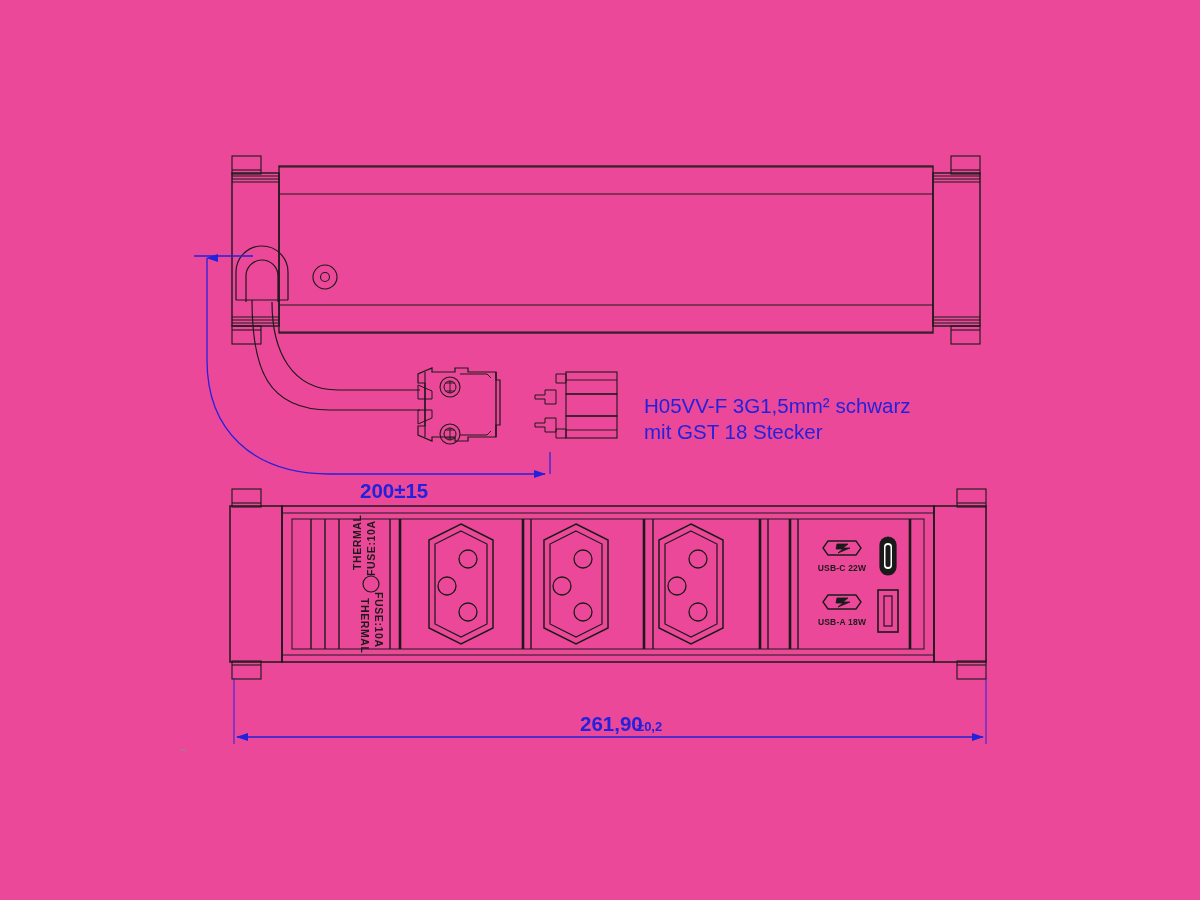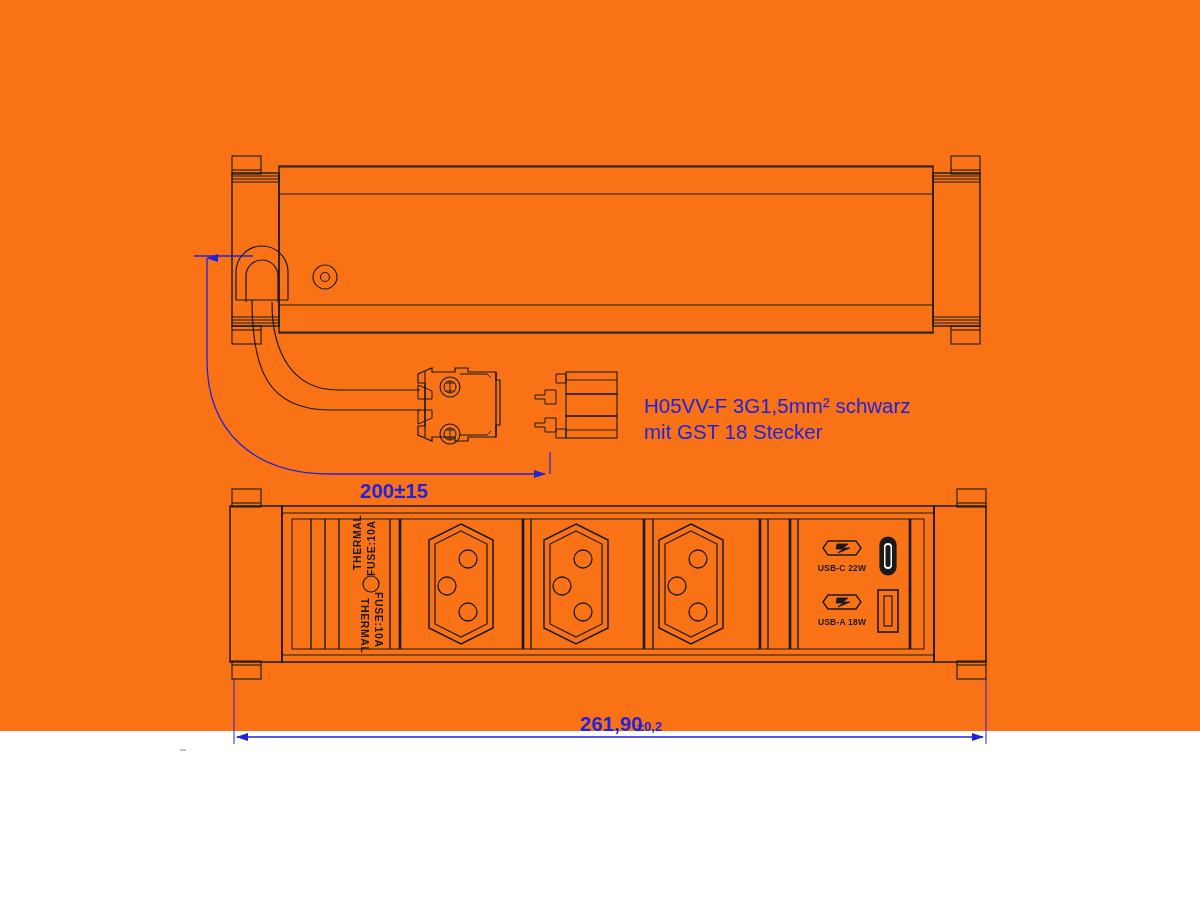--- a/index.html
+++ b/index.html
@@ -1,18 +1,18 @@
 <!DOCTYPE html>
 <html><head>
 <meta charset="utf-8">
 <style>
   html,body{margin:0;padding:0;background:#ffffff;}
   body{width:1200px;height:900px;overflow:hidden;
        font-family:"Liberation Sans",sans-serif;}
-  #sheet{position:relative;width:1200px;height:731px;background:#f97316;}
+  #sheet{position:relative;width:1200px;height:900px;background:#ec4899;}
   svg{display:block;}
   .ttl{font-family:"Liberation Sans",sans-serif;}
 </style>
 </head>
 <body>
 
 <div id="sheet">
 
 <svg width="1200" height="900" viewBox="0 0 1200 900">
 

